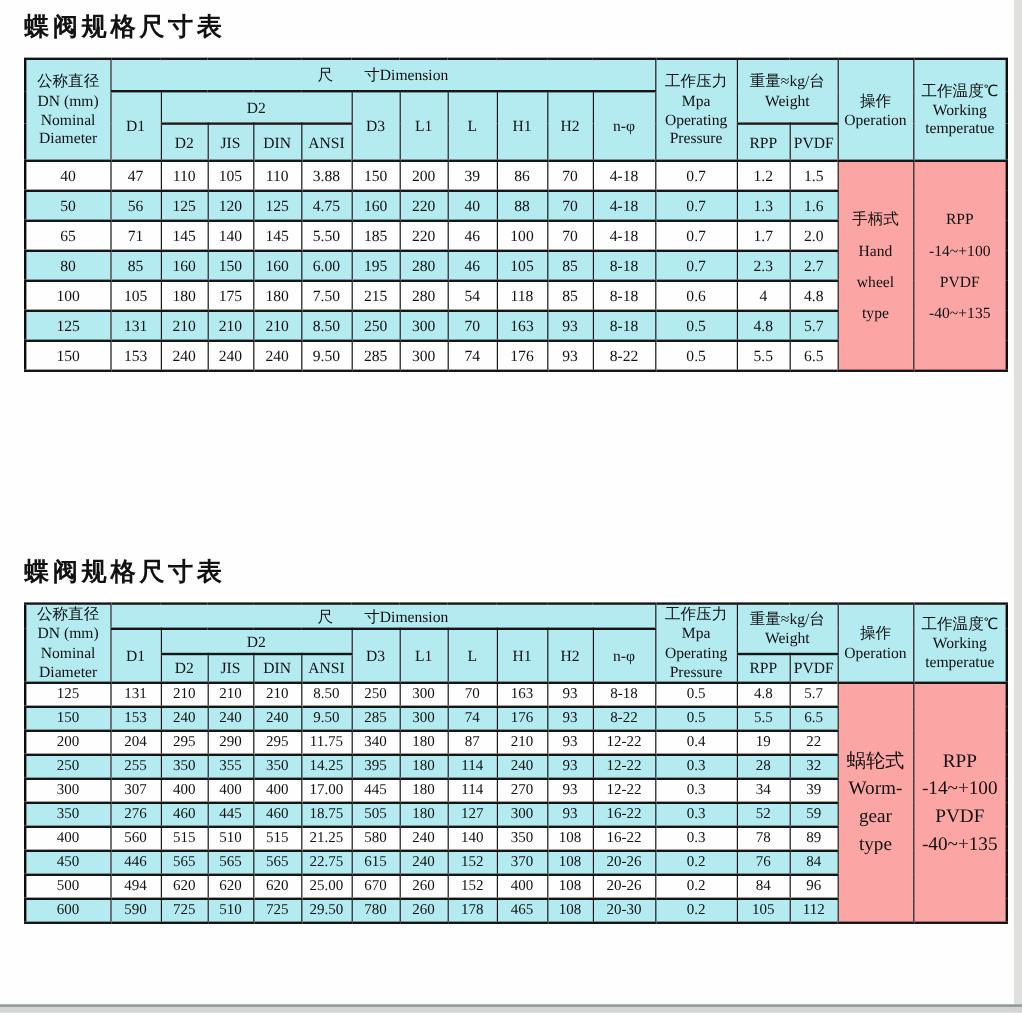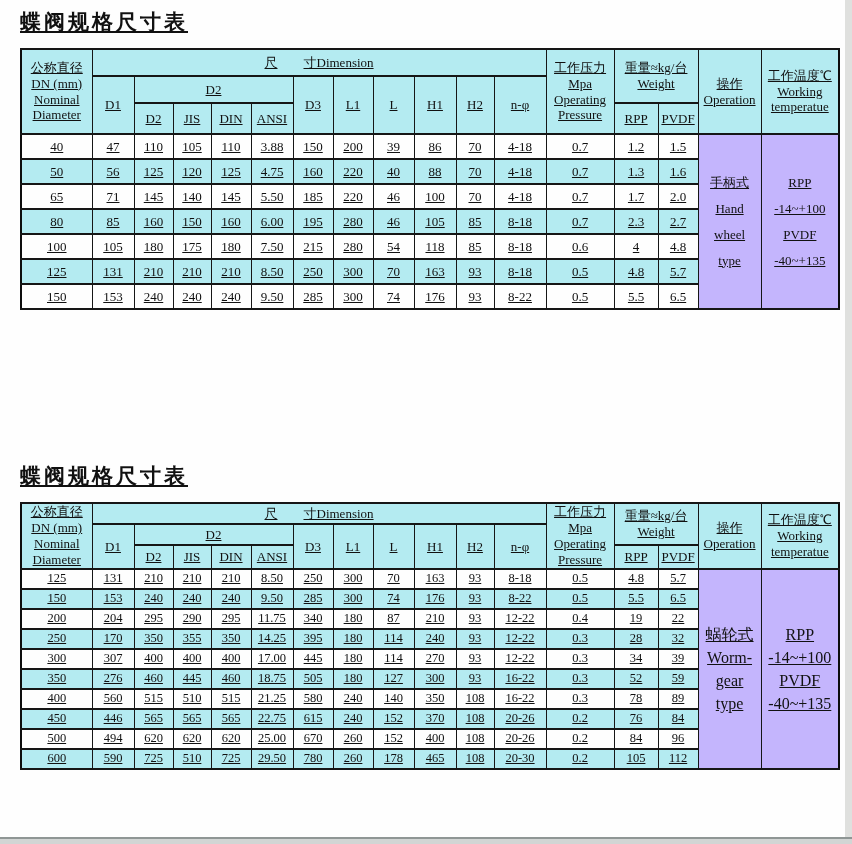--- a/index.html
+++ b/index.html
@@ -6,21 +6,21 @@
   * { box-sizing: border-box; }
   html, body { margin: 0; padding: 0; }
   body {
     width: 852px; height: 844px;
     background: #fefefe;
     position: relative;
     overflow: hidden;
     font-family: "Liberation Serif", serif;
     color: #111;
   }
-  .page { padding: 6px 0 0 20px; text-decoration: underline; }
+  .page { padding: 6px 0 0 20px; }
   .title {
     font-size: 21px;
     font-weight: bold;
     letter-spacing: 3px;
     margin: 2px 0 12px 0;
   }
   .section-2 { margin-top: 152px; }
 
   table.spec {
     border-collapse: collapse;
@@ -34,21 +34,21 @@
     padding: 0;
     text-align: center;
     vertical-align: middle;
     font-weight: normal;
     font-size: 13px;
     line-height: 1.22;
     overflow: hidden;
   }
   table.spec thead th { background: var(--cyan); }
   table.spec tbody tr:nth-child(even) td { background: var(--cyan); }
-  table.spec tbody td.merged { background: #c4b5fd; }
+  table.spec tbody td.merged { background: #fca5a5; }
 
   .t1 thead tr.hr1 th { height: 27px; }
   .t1 thead tr.hr2 th { height: 27px; }
   .t1 thead tr.hr3 th { height: 31px; }
   .t1 tbody td { height: 25px; }
   .t1 td.merged { line-height: 26px; }
 
   .t2 thead tr.hr1 th { height: 21px; }
   .t2 thead tr.hr2 th { height: 21px; }
   .t2 thead tr.hr3 th { height: 24px; }
@@ -361,21 +361,21 @@
             <td>87</td>
             <td>210</td>
             <td>93</td>
             <td>12-22</td>
             <td>0.4</td>
             <td>19</td>
             <td>22</td>
           </tr>
           <tr>
             <td>250</td>
-            <td>170</td>
+            <td>255</td>
             <td>350</td>
             <td>355</td>
             <td>350</td>
             <td>14.25</td>
             <td>395</td>
             <td>180</td>
             <td>114</td>
             <td>240</td>
             <td>93</td>
             <td>12-22</td>

